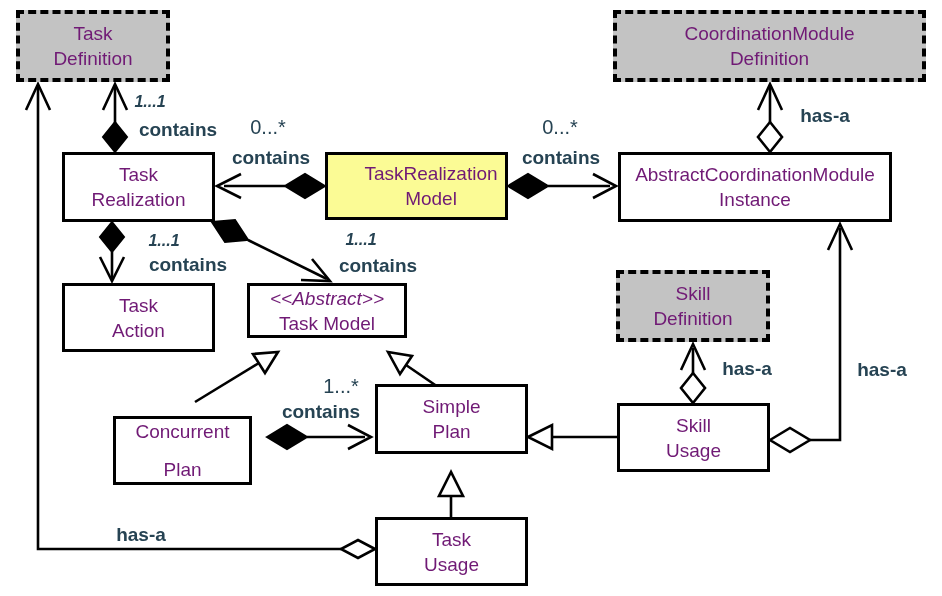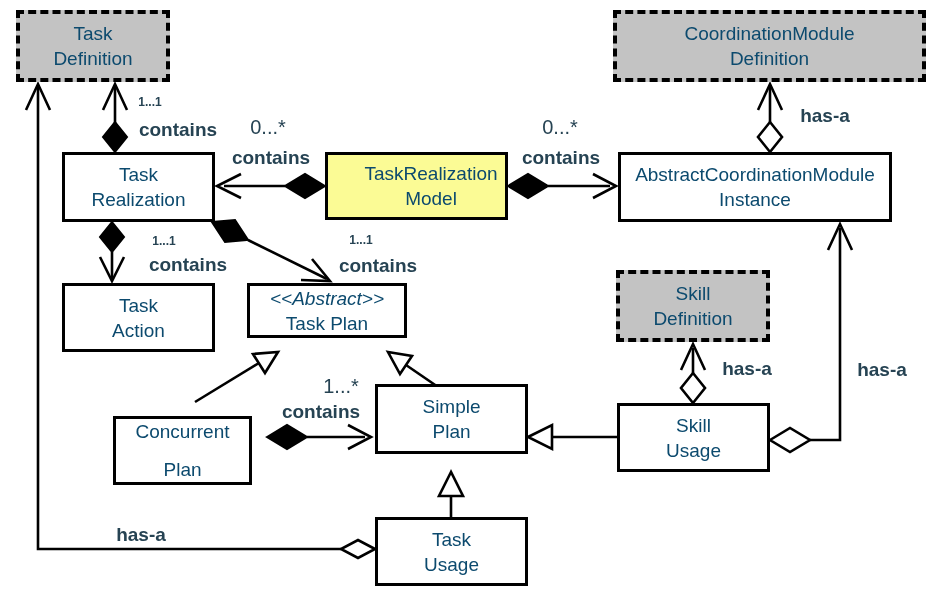--- a/index.html
+++ b/index.html
@@ -5,31 +5,31 @@
   html,body { margin:0; padding:0; background:#ffffff; }
   #canvas {
     position:relative; width:942px; height:596px; background:#ffffff;
     font-family:"Liberation Sans", sans-serif; overflow:hidden;
   }
   #wires { position:absolute; left:0; top:0; width:942px; height:596px; }
   .node {
     position:absolute; box-sizing:border-box;
     background:#ffffff; border:3px solid #000;
     display:flex; flex-direction:column; align-items:center; justify-content:center;
-    font-size:19px; line-height:25px; color:#0c4a6e; text-align:center; white-space:nowrap;
+    font-size:19px; line-height:25px; color:#701a75; text-align:center; white-space:nowrap;
   }
   .node.definition { background:#c3c3c3; border:4px dashed #000; }
   .node.model { background:#fbfb95; }
   .italic { font-style:italic; }
   .lbl {
     position:absolute; transform:translate(-50%,-50%);
     color:#264353; font-weight:bold; font-size:19px; white-space:nowrap;
   }
   .mult { font-weight:normal; font-size:20px; }
-  .mult-b { font-weight:bold; font-size:12px; }
+  .mult-b { font-weight:bold; font-size:16px;font-style:italic; }
   .wire { stroke:#000; stroke-width:2.6; fill:none; }
   .diamond-filled { fill:#000; stroke:#000; stroke-width:2; }
   .diamond-hollow { fill:#fff; stroke:#000; stroke-width:2.6; }
   .tri-hollow { fill:#fff; stroke:#000; stroke-width:2.6; }
 </style>
 </head>
 <body>
 
 <div id="canvas">
 
@@ -135,21 +135,21 @@
   <div class="node" style="left:618px;top:152px;width:274px;height:70px;">
     <span>AbstractCoordinationModule</span>
     <span>Instance</span>
   </div>
   <div class="node" style="left:62px;top:283px;width:153px;height:69px;">
     <span>Task</span>
     <span>Action</span>
   </div>
   <div class="node" style="left:247px;top:283px;width:160px;height:55px;">
     <span class="italic">&lt;&lt;Abstract&gt;&gt;</span>
-    <span>Task Plan</span>
+    <span>Task Model</span>
   </div>
   <div class="node definition" style="left:616px;top:270px;width:154px;height:72px;">
     <span>Skill</span>
     <span>Definition</span>
   </div>
   <div class="node" style="left:113px;top:416px;width:139px;height:69px;justify-content:space-between;">
     <span>Concurrent</span>
     <span>Plan</span>
   </div>
   <div class="node" style="left:375px;top:384px;width:153px;height:70px;">

